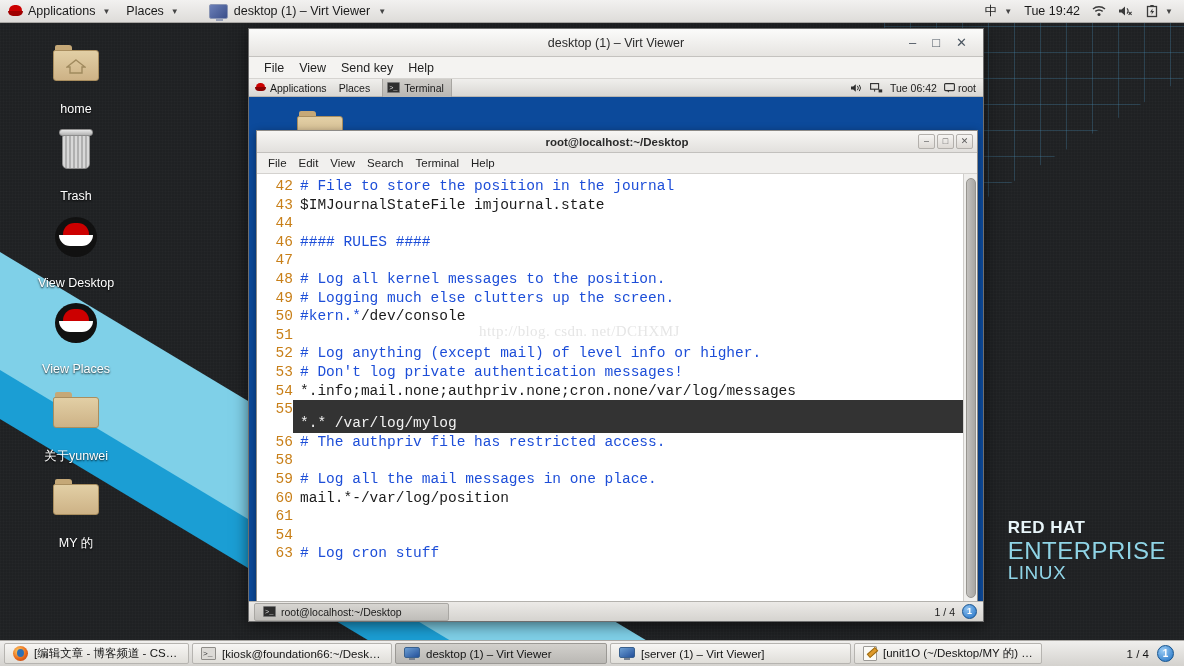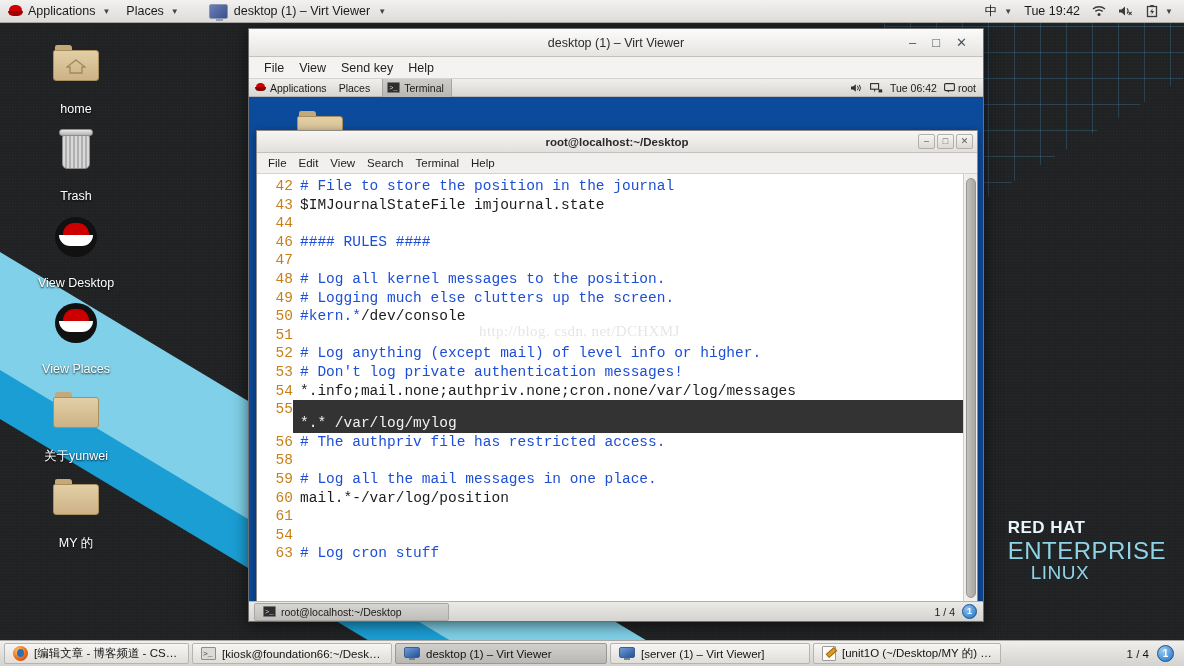--- a/index.html
+++ b/index.html
@@ -47,21 +47,21 @@
     background-size:26px 26px;
     clip-path:polygon(100% 0, 100% 30%, 0 100%, 0 0);
   }
   .wp-brand {
     position:absolute; right:18px; bottom:82px;
     text-align:left; line-height:1.08;
     color:#9fdcea; letter-spacing:.5px;
   }
   .wp-brand .b1 { font-size:17px; font-weight:bold; color:#e9f6fa; }
   .wp-brand .b2 { font-size:24px; color:#8fd4e6; }
-  .wp-brand .b3 { font-size:19px; color:#8fd4e6;margin-left:23px; }
+  .wp-brand .b3 { font-size:19px; color:#8fd4e6; }
 
   
   #top-panel {
     position:absolute; left:0; top:0; width:1184px; height:23px;
     background:linear-gradient(#f2f1f0,#dedcd9);
     border-bottom:1px solid #a8a6a3;
     display:flex; align-items:center;
     font-size:12.5px; color:#1a1a1a;
     z-index:40;
   }
@@ -317,21 +317,21 @@
     height:21px; padding:0 8px;
     background:linear-gradient(#f7f6f4,#e0ded9);
     border:1px solid #b6b4b0; border-radius:2px;
     cursor:pointer; overflow:hidden; white-space:nowrap;
   }
   .tb-item.active {
     background:linear-gradient(#d2d0cc,#bab8b4);
     border-color:#9b9995;
   }
   .tb-w1 { width:185px; } .tb-w2 { width:200px; }
-  .tb-w3 { width:212px; } .tb-w4 { width:200px; } .tb-w5 { width:188px; }
+  .tb-w3 { width:212px; } .tb-w4 { width:241px; } .tb-w5 { width:188px; }
   .tb-right { margin-left:auto; display:flex; align-items:center; gap:8px; padding-right:6px; }
   .tb-ws {
     width:17px; height:17px; border-radius:50%;
     background:radial-gradient(circle at 35% 30%,#9ccdf5,#1c6ec2);
     border:1px solid #14538d;
     color:#fff; font-size:10px; font-weight:bold; text-align:center; line-height:15px;
   }
   .ff-ico { width:15px; height:15px; position:relative; flex:none; }
   .ff-ico .o { position:absolute; inset:0; border-radius:50%;
     background:radial-gradient(circle at 38% 34%,#ffd36b,#e8691a 55%,#b33a12); }

